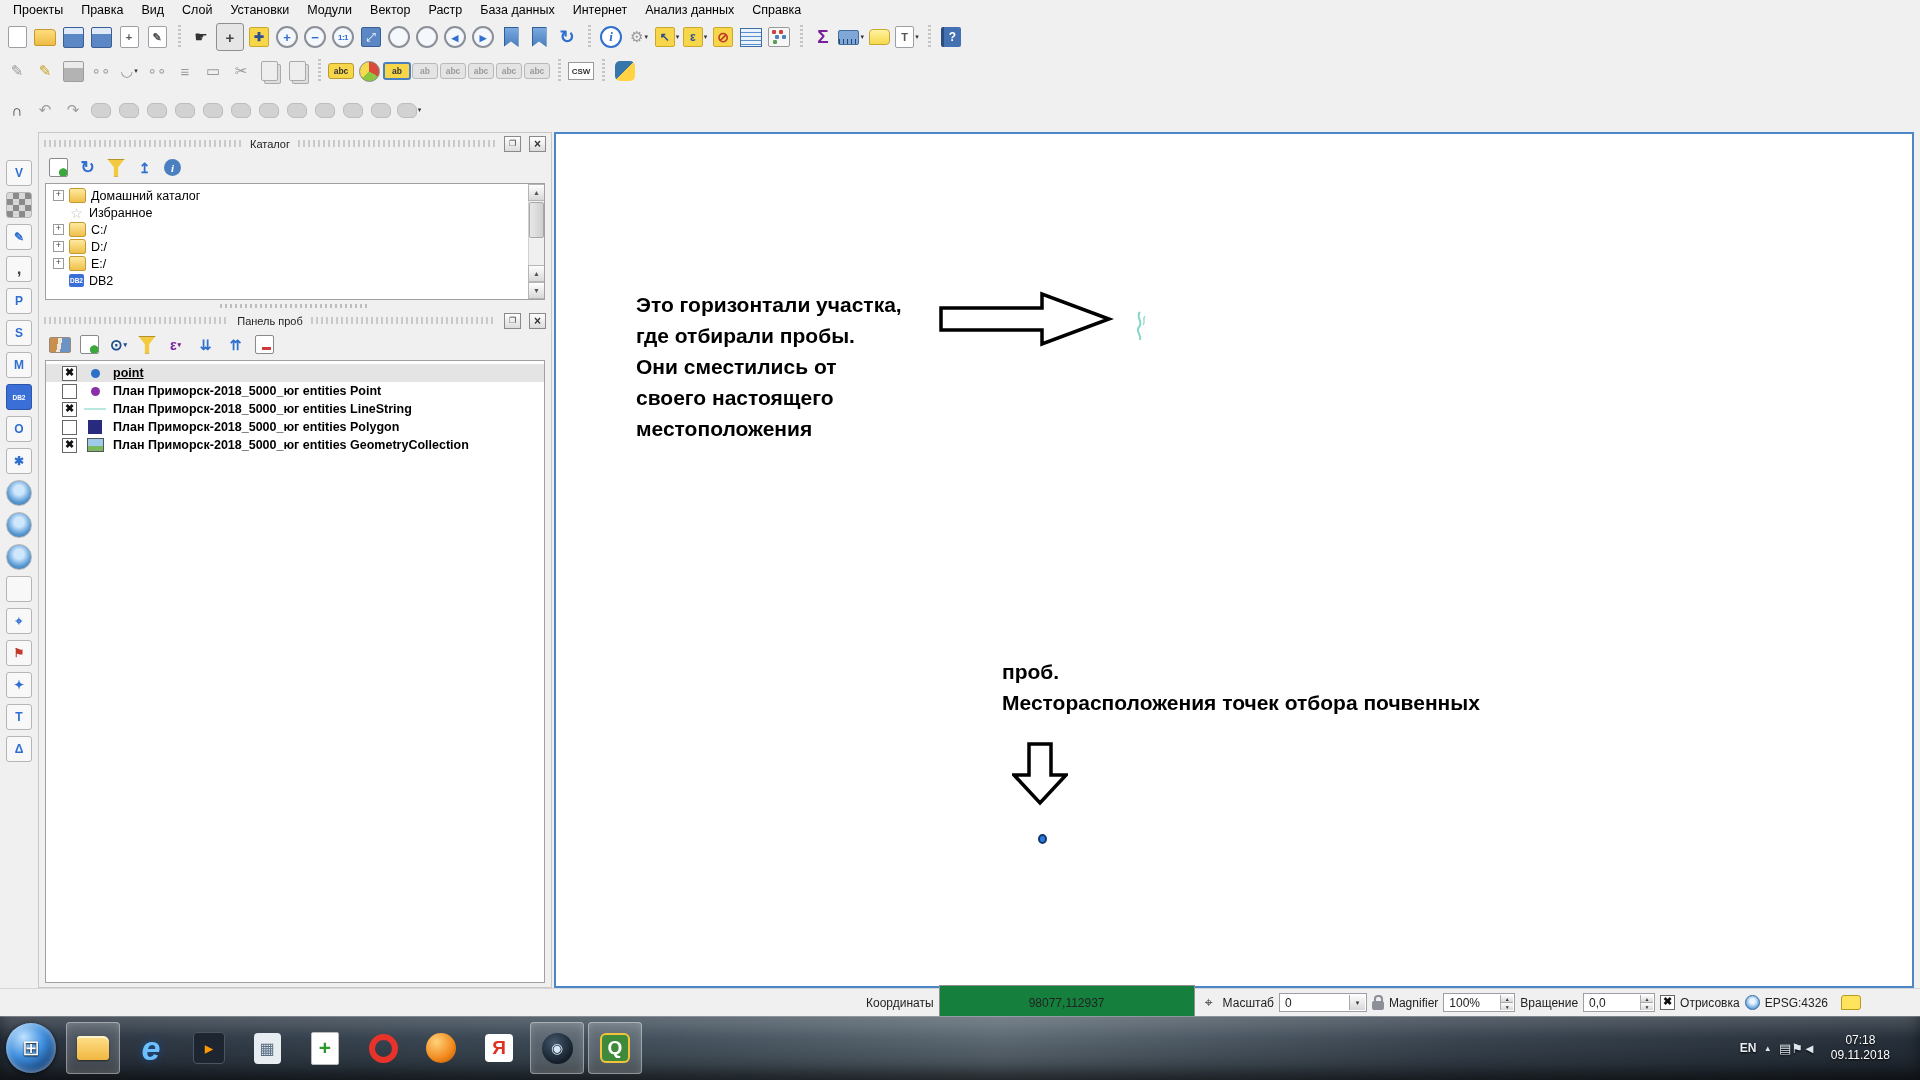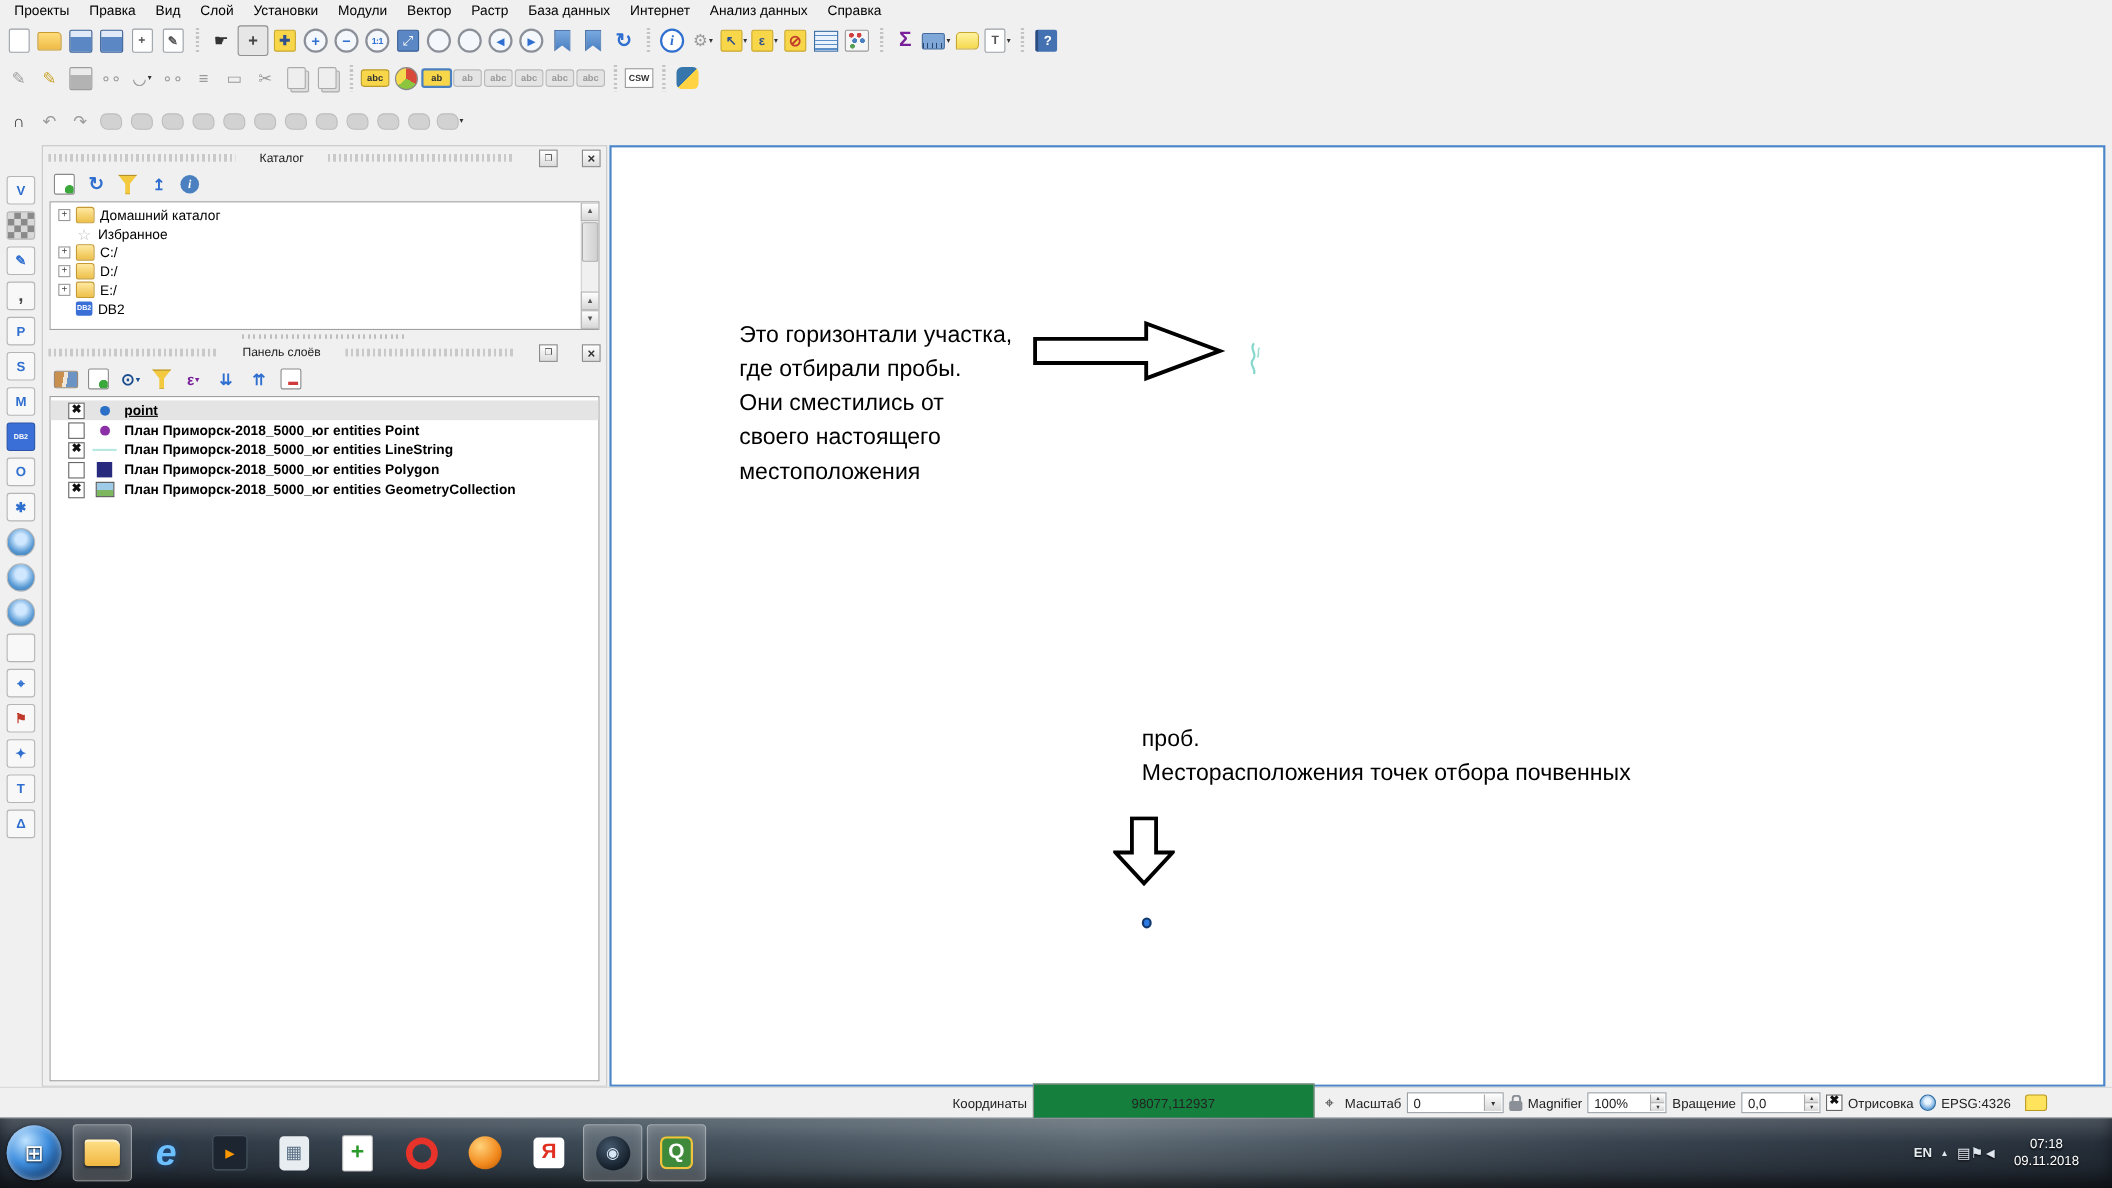--- a/index.html
+++ b/index.html
@@ -80,21 +80,21 @@
     font-weight:bold;font-size:12px;display:flex;align-items:center;justify-content:center;flex:none;}
   .lr.rasteric{background:conic-gradient(#8a8a8a 25%,#d8d8d8 0 50%,#8a8a8a 0 75%,#d8d8d8 0) 0 0/12px 12px;}
   .lr.comma{font-size:17px;color:#444;}
   .lr.db2ic{background:#3a6fd8;color:#fff;font-size:6.5px;border-color:#2c55a8;}
   .lr.globeic{border-radius:50%;background:radial-gradient(circle at 50% 38%,#cfe8ff 25%,#5b9bd5 62%,#2e6da4);}
   .lr.flagic{color:#c0392b;}
 
   
   #dock{position:absolute;left:38px;top:132px;width:512px;bottom:92px;background:#f0f0f0;
     border:1px solid #c8c8c8;display:flex;flex-direction:column;}
-  .ptitle{height:17px;display:flex;align-items:center;font-size:11px;color:#222;padding:2px 5px 0 5px;gap:22px;}
+  .ptitle{height:17px;display:flex;align-items:center;font-size:11px;color:#222;padding:2px 5px 0 5px;gap:8px;}
   .grip-tex{flex:1;height:7px;background:repeating-linear-gradient(90deg,#c9c9c9 0 2px,transparent 2px 5px);}
   .pbtn{width:15px;height:14px;border:1px solid #8a8a8a;background:linear-gradient(#fff,#dcdcdc);
     display:flex;align-items:center;justify-content:center;font-size:9px;color:#333;flex:none;}
   .pbtn.float::before{content:"❐";font-size:8px;}
   .pbtn.close::before{content:"×";font-size:12px;font-weight:bold;}
   .ptools{display:flex;align-items:center;gap:9px;padding:5px 10px 4px 10px;}
   .ct{width:21px;height:21px;display:flex;align-items:center;justify-content:center;font-size:13px;position:relative;}
   .ct .dd{font-size:7px;margin-left:1px;}
   .ct.addl{width:17px;height:17px;background:#fff;border:1px solid #8a8a8a;border-radius:2px;
     background-image:radial-gradient(circle at 78% 80%,#3aa83a 4px,transparent 4.6px);}
@@ -140,21 +140,21 @@
     text-align:center;font-weight:bold;color:#111;flex:none;}
   .lsw{flex:none;display:flex;align-items:center;justify-content:center;width:22px;}
   .dot-blue{width:9px;height:9px;border-radius:50%;background:#2b6fc7;}
   .dot-purple{width:9px;height:9px;border-radius:50%;background:#8b2fa8;}
   .line-cyan{width:22px;height:2px;background:#b9e8e0;}
   .sq-navy{width:14px;height:14px;background:#272a7d;}
   .imgsw{width:15px;height:12px;border:1px solid #555;background:linear-gradient(180deg,#9ecbe8 0 55%,#7db860 55%);}
 
   
   #map{position:absolute;left:554px;top:132px;right:6px;bottom:92px;background:#fff;border:2px solid #4b86c9;}
-  .ann{position:absolute;font-weight:normal;color:#000;font-size:21px;line-height:31px;margin-left:36px;}
+  .ann{position:absolute;font-weight:bold;color:#000;font-size:21px;line-height:31px;}
   #ann1{left:80px;top:155px;}
   #ann2{left:446px;top:522px;line-height:31px;}
   #arrow-right{position:absolute;left:383px;top:157px;}
   #squiggle{position:absolute;left:574px;top:176px;}
   #arrow-down{position:absolute;left:456px;top:608px;}
   #samplepoint{position:absolute;left:482px;top:700px;width:9px;height:10px;border-radius:50%;
     background:#2a7ae2;border:2px solid #10386e;box-sizing:border-box;}
 
   
   #statusbar{position:absolute;left:0;right:0;bottom:64px;height:28px;background:#f0f0f0;
@@ -784,21 +784,21 @@
         <div class="sarrow">▼</div>
       </div>
     </div>
 
     <div class="splitter">
         <div class="dots"></div>
       </div>
 
     <div class="ptitle">
       <div class="grip-tex"></div>
-      <span>Панель слоёв</span>
+      <span>Панель проб</span>
       <div class="grip-tex"></div>
       <div class="pbtn float"></div>
       <div class="pbtn close"></div>
     </div>
     <div class="ptools">
 
         <div class="ct brushic">
           <span></span>
 
         </div>

